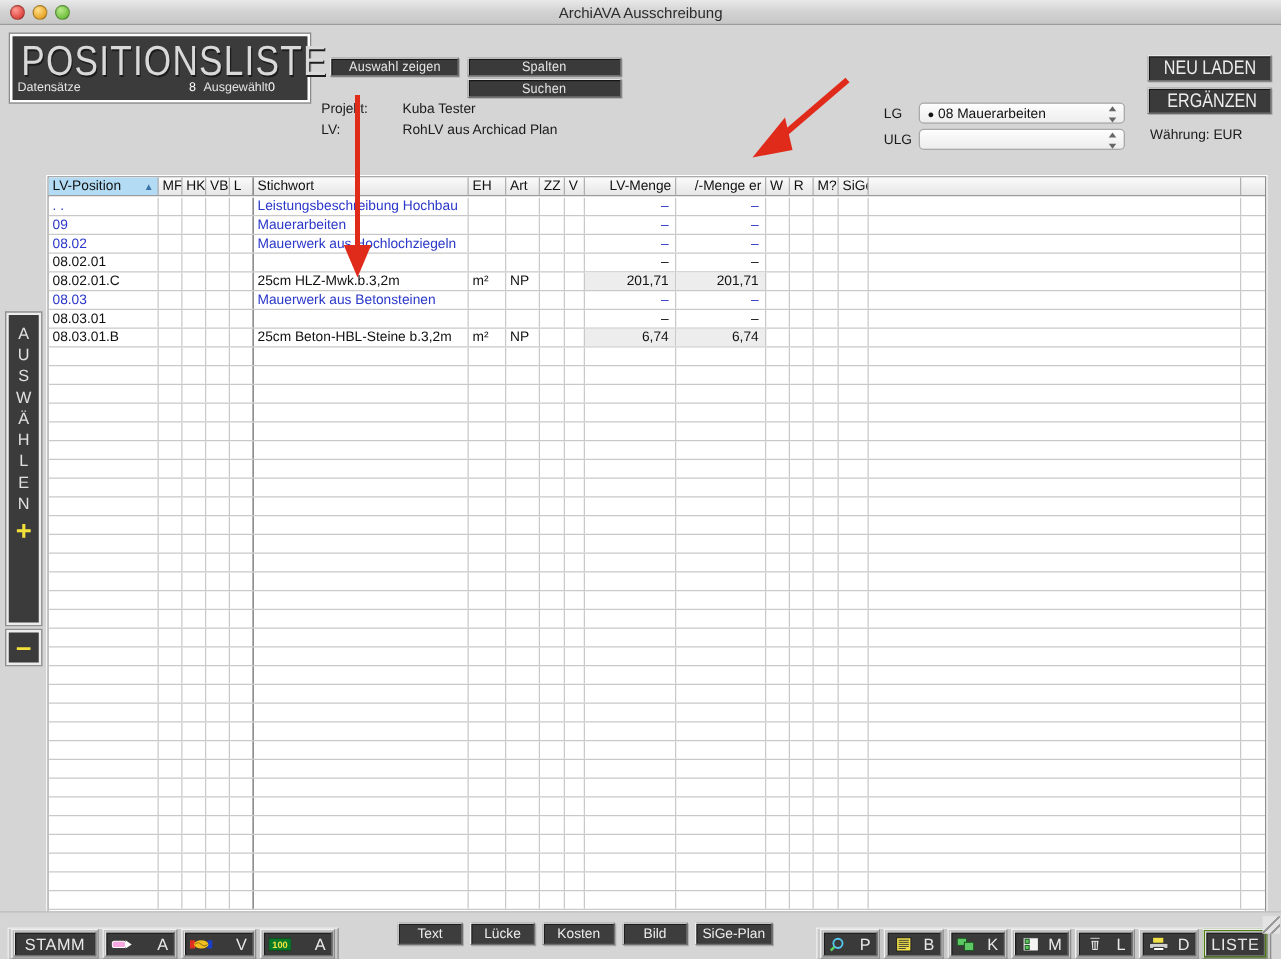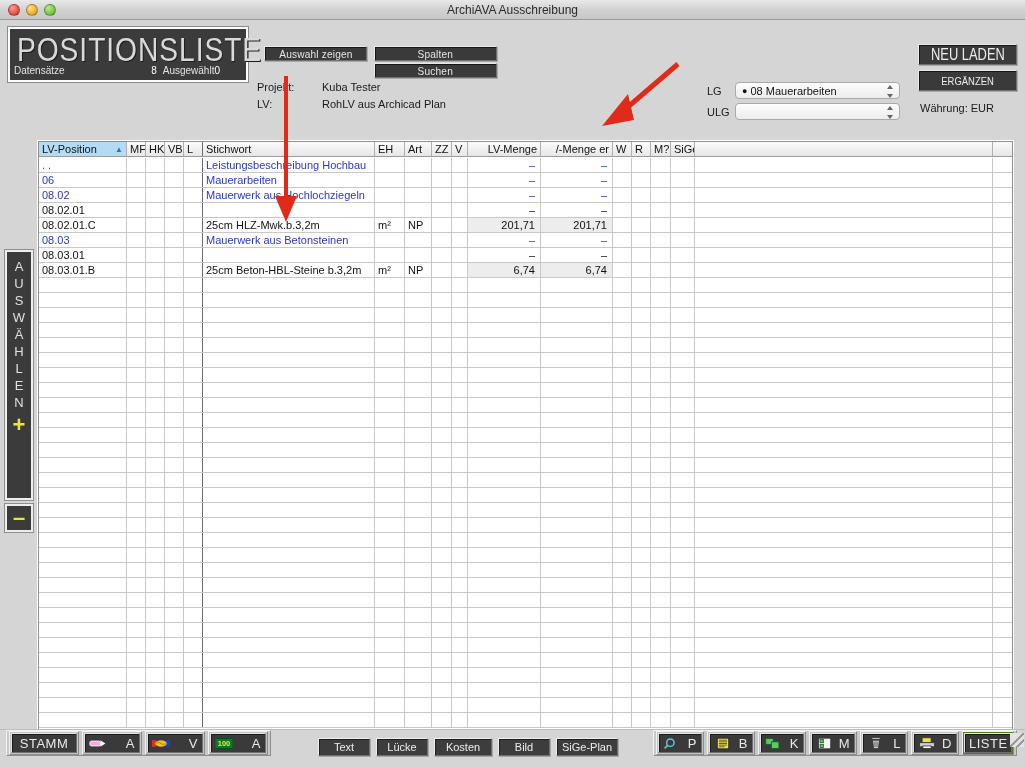--- a/index.html
+++ b/index.html
@@ -77,22 +77,22 @@
 
   .condensed{ transform:scaleX(.92); display:inline-block; letter-spacing:.2px;}
 
   #btn-neuladen{
     position:absolute; right:8px; top:24px; width:99px; height:21px;
     justify-content:flex-end; padding-right:5px;
     font-size:15px; font-weight:400; letter-spacing:0px;
   }
   #btn-ergaenzen{
     position:absolute; right:8px; top:50px; width:99px; height:21px;
-    justify-content:flex-end; padding-right:18px;
-    font-size:11px; font-weight:400;
+    justify-content:flex-end; padding-right:5px;
+    font-size:15px; font-weight:400;
   }
   .stencil{ font-family:"Liberation Sans", sans-serif; transform:scaleX(.86) scaleY(1.05); display:inline-block; color:#ededed;}
 
   
   #projinfo{ position:absolute; left:257px; top:61px; font-size:11px; color:#1a1a1a;}
   #projinfo .row{ height:17px; display:flex; }
   #projinfo .k{ width:65px; }
   #projinfo .v{ }
 
   
@@ -194,21 +194,21 @@
     display:flex; align-items:center; justify-content:center;
     color:#f3e03a; font-size:22px; font-weight:bold;
   }
 
   
   #bottom{
     position:absolute; left:0; bottom:0; width:1025px; height:38px;
     background:#d5d5d5; border-top:1px solid #bcbcbc;
   }
   .grp{
-    position:absolute; top:0; height:26px;
+    position:absolute; top:12px; height:26px;
     background:#c8c8c8;
     border:1px solid #f2f2f2; border-right-color:#8d8d8d; border-bottom-color:#8d8d8d;
     display:flex; align-items:center; padding:2px;
     gap:3px;
   }
   .ibtn{
     height:20px; background:#3a3a3a;
     border:1px solid #e4e4e4; border-right-color:#6f6f6f; border-bottom-color:#6f6f6f;
     box-shadow: inset 1px 1px 0 #1a1a1a;
     display:flex; align-items:center; justify-content:space-between;
@@ -399,21 +399,21 @@
           <div class="cell" style="width: 16px; flex: 0 0 16px;"></div>
           <div class="cell num blue" style="width: 73px; flex: 0 0 73px;">–</div>
           <div class="cell num blue" style="width: 72px; flex: 0 0 72px;">–</div>
           <div class="cell" style="width: 19px; flex: 0 0 19px;"></div>
           <div class="cell" style="width: 19px; flex: 0 0 19px;"></div>
           <div class="cell" style="width: 20px; flex: 0 0 20px;"></div>
           <div class="cell" style="width: 24px; flex: 0 0 24px;"></div>
           <div class="cell" style="width: 298px; flex: 0 0 298px;"></div>
         </div>
         <div class="grow">
-          <div class="cell blue" style="width: 88px; flex: 0 0 88px;">06</div>
+          <div class="cell blue" style="width: 88px; flex: 0 0 88px;">09</div>
           <div class="cell" style="width: 19px; flex: 0 0 19px;"></div>
           <div class="cell" style="width: 19px; flex: 0 0 19px;"></div>
           <div class="cell" style="width: 19px; flex: 0 0 19px;"></div>
           <div class="cell thick" style="width: 19px; flex: 0 0 19px; border-right: 1px solid rgb(107, 107, 107);"></div>
           <div class="cell blue" style="width: 172px; flex: 0 0 172px;">Mauerarbeiten</div>
           <div class="cell" style="width: 30px; flex: 0 0 30px;"></div>
           <div class="cell" style="width: 27px; flex: 0 0 27px;"></div>
           <div class="cell" style="width: 20px; flex: 0 0 20px;"></div>
           <div class="cell" style="width: 16px; flex: 0 0 16px;"></div>
           <div class="cell num blue" style="width: 73px; flex: 0 0 73px;">–</div>

